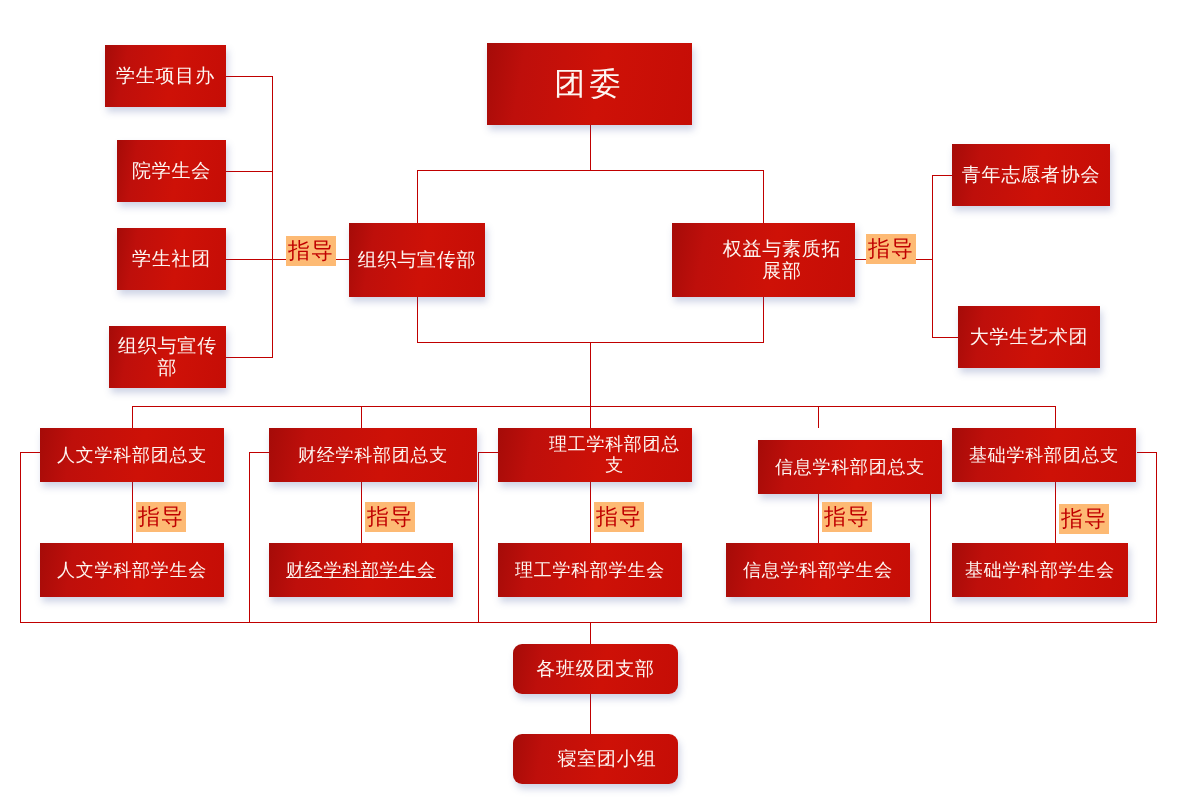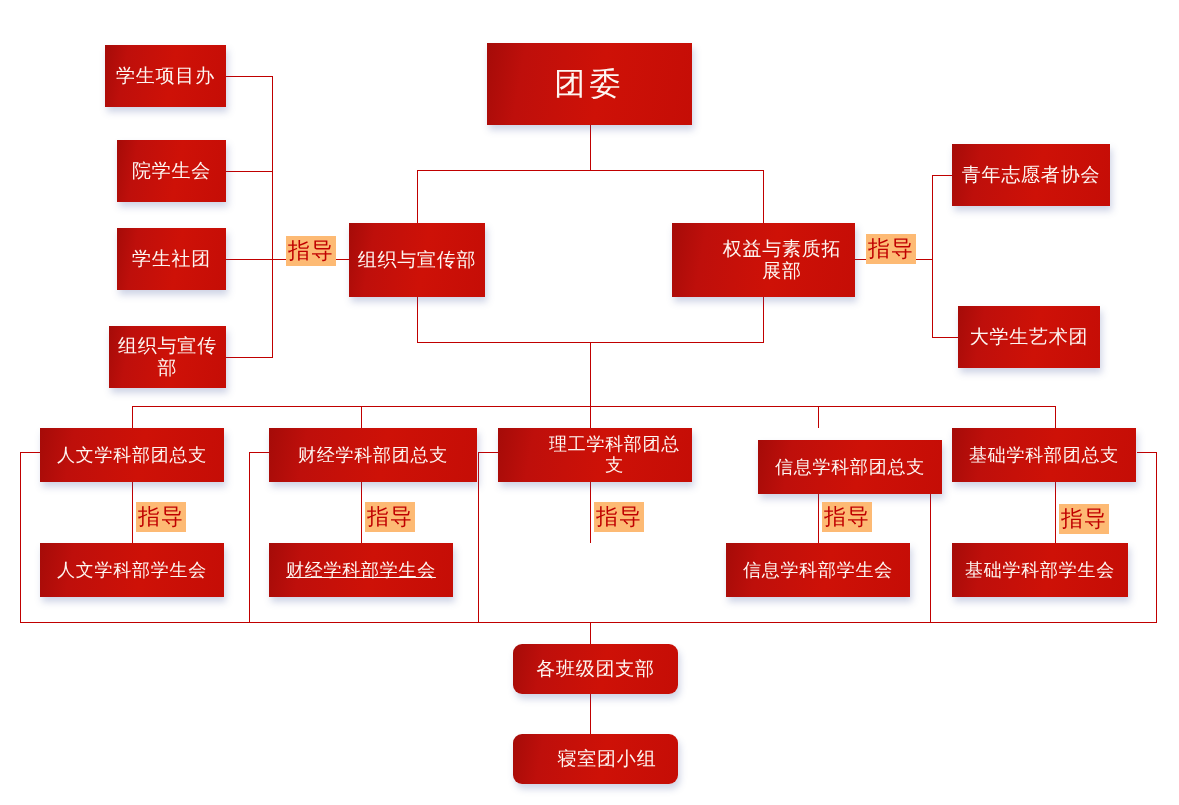--- a/index.html
+++ b/index.html
@@ -179,20 +179,23 @@
   <div class="guide" style="left:594px; top:502px;">指导</div>
   <div class="guide" style="left:822px; top:502px;">指导</div>
   <div class="guide" style="left:1059px; top:504px;">指导</div>
 
   <div class="node union" style="left:40px; top:543px; width:184px; height:54px;">
     <span>人文学科部学生会</span>
   </div>
   <div class="node union" style="left:269px; top:543px; width:184px; height:54px;text-decoration:underline;">
     <span>财经学科部学生会</span>
   </div>
+  <div class="node union" style="left:498px; top:543px; width:184px; height:54px;">
+    <span>理工学科部学生会</span>
+  </div>
   <div class="node union" style="left:726px; top:543px; width:184px; height:54px;">
     <span>信息学科部学生会</span>
   </div>
   <div class="node union" style="left:952px; top:543px; width:176px; height:54px;">
     <span>基础学科部学生会</span>
   </div>
 
   <div class="node rounded" style="left:513px; top:644px; width:165px; height:50px;">
     <span>各班级团支部</span>
   </div>

